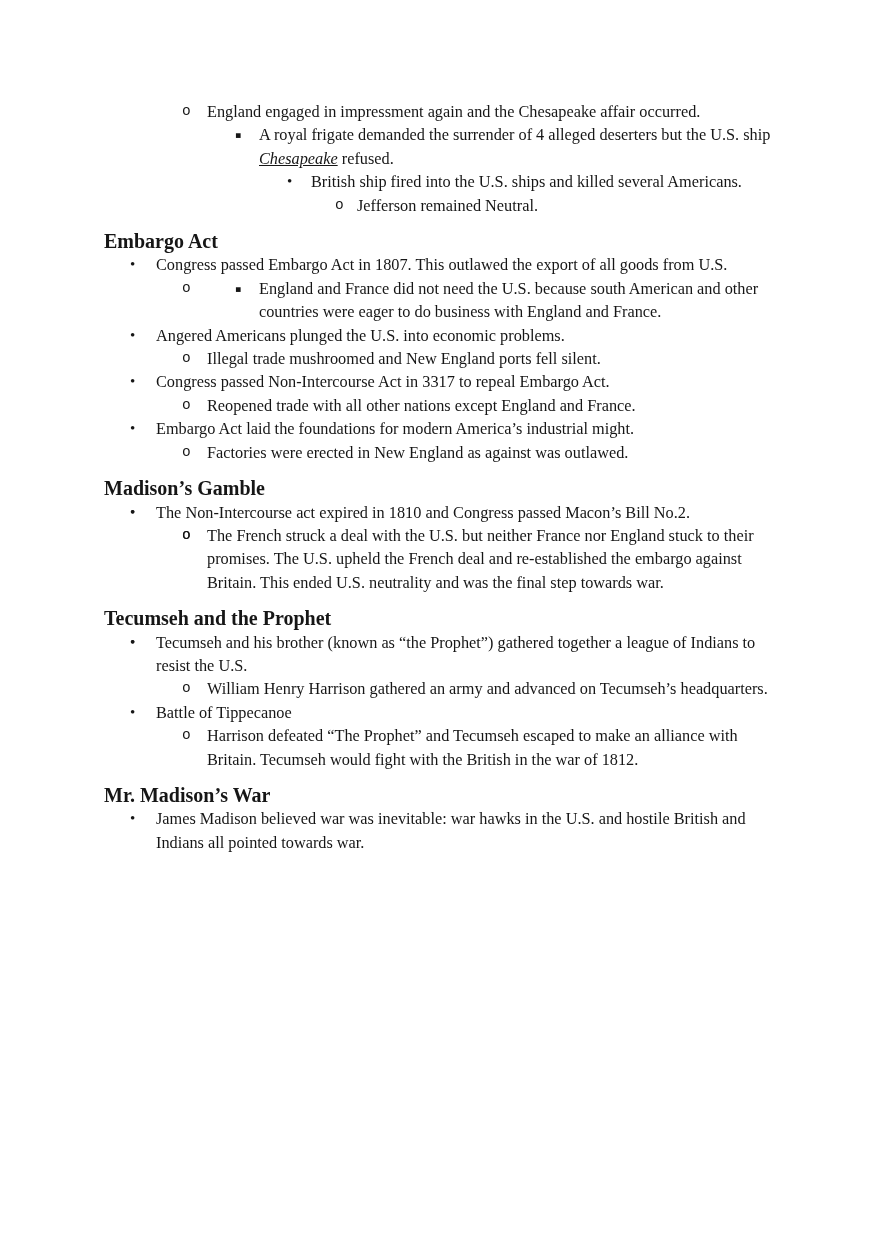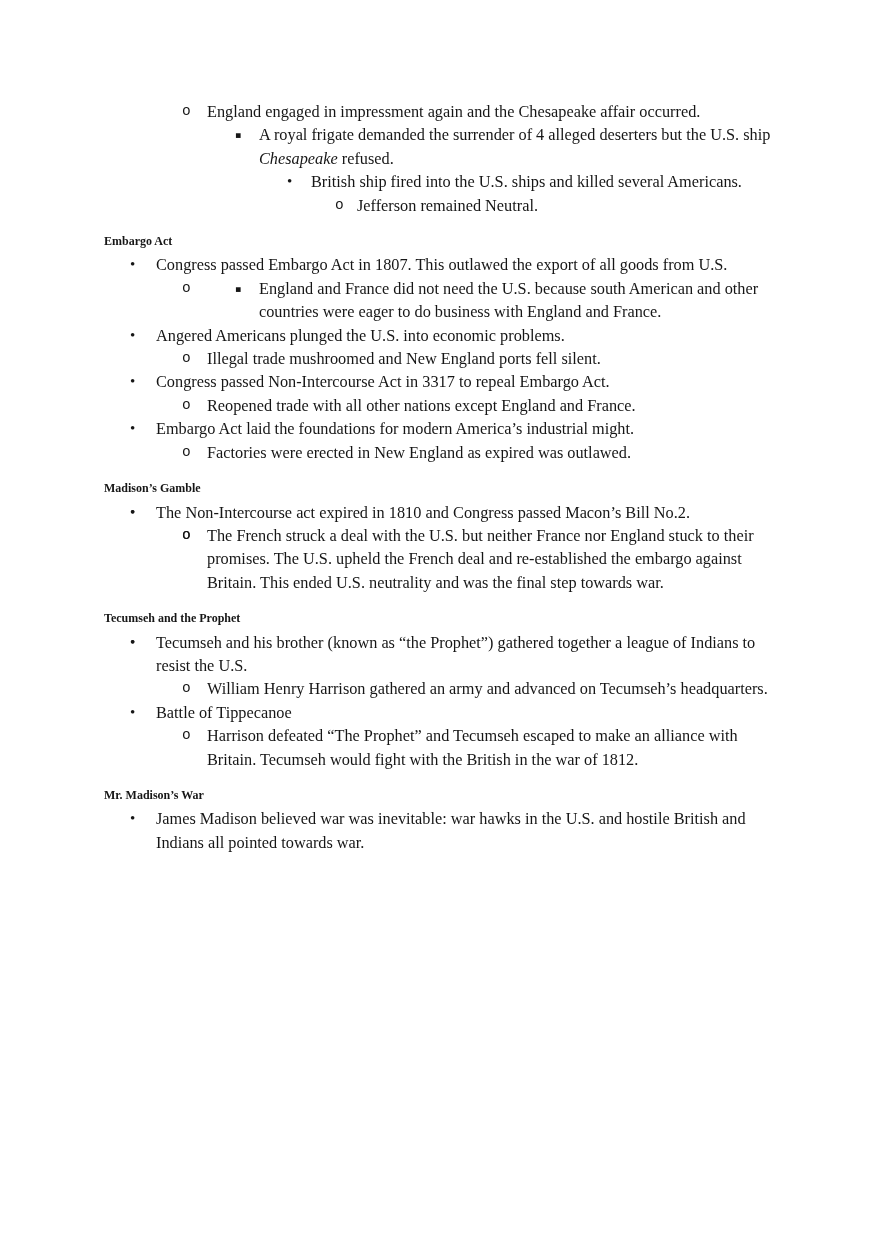--- a/index.html
+++ b/index.html
@@ -14,21 +14,21 @@
     background: #ffffff;
     box-sizing: border-box;
     padding: 100px 104px 0 104px;
     font-family: "Liberation Serif", "DejaVu Serif", serif;
     font-size: 16.3px;
     line-height: 23.4px;
     color: #161616;
     overflow: hidden;
   }
   .heading {
-    font-size: 12px;
+    font-size: 20px;
     font-weight: bold;
     margin: 13px 0 0 0;
     line-height: 23.4px;
   }
   .item { position: relative; }
   .l1 { padding-left: 52px; }
   .l2 { padding-left: 103px; }
   .l3 { padding-left: 155px; }
   .l4 { padding-left: 207px; }
   .l5 { padding-left: 253px; }
@@ -44,21 +44,21 @@
   }
   .b-disc { font-size: 15px; }
   .b-circle {
     font-family: "Liberation Mono", "DejaVu Sans Mono", monospace;
     font-size: 14.5px;
   }
   .b-square {
     font-family: "DejaVu Sans", sans-serif;
     font-size: 9.5px;
   }
-  .em { font-style: italic; }
+  .em { font-style: italic; text-decoration: underline; }
 </style>
 </head>
 <body>
 
 <div class="page">
 
   <div class="item l2">
     <span class="bullet b-circle">o</span>
     <span class="txt">England engaged in impressment again and the Chesapeake affair occurred.</span>
   </div>
@@ -102,21 +102,21 @@
   <div class="item l2">
     <span class="bullet b-circle">o</span>
     <span class="txt">Reopened trade with all other nations except England and France.</span>
   </div>
   <div class="item l1">
     <span class="bullet b-disc">•</span>
     <span class="txt">Embargo Act laid the foundations for modern America’s industrial might.</span>
   </div>
   <div class="item l2">
     <span class="bullet b-circle">o</span>
-    <span class="txt">Factories were erected in New England as expired was outlawed.</span>
+    <span class="txt">Factories were erected in New England as against was outlawed.</span>
   </div>
 
   <div class="heading">Madison’s Gamble</div>
   <div class="item l1">
     <span class="bullet b-disc">•</span>
   </div>
   <div class="item l1">
     <span class="bullet b-disc">•</span>
     <span class="txt">The Non-Intercourse act expired in 1810 and Congress passed Macon’s Bill No.2.</span>
   </div>

